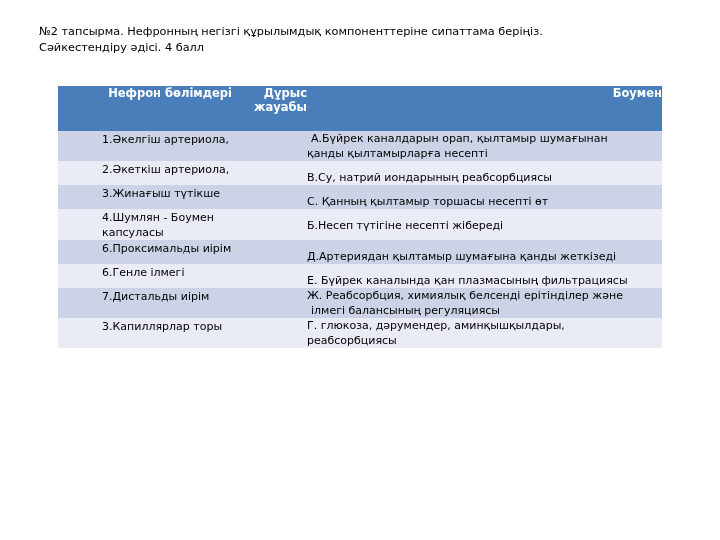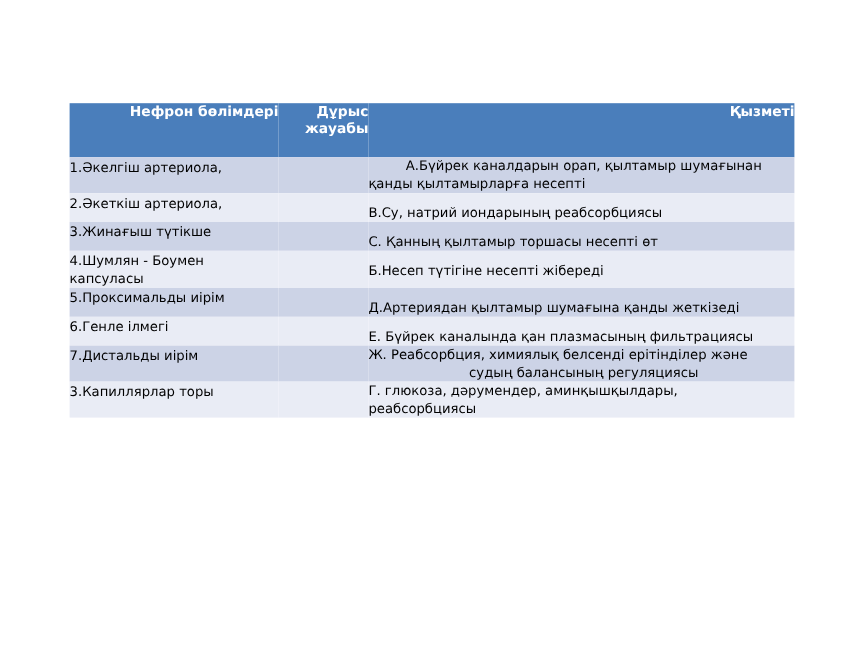--- a/index.html
+++ b/index.html
@@ -88,42 +88,47 @@
     border-left: 1px solid #8aa0c4;
     padding-left: 8px;
   }
   td.col-desc .desc-inner {
     display: block;
     padding-top: 9px;
   }
   td.col-term .term-inner {
     display: block;
     padding-top: 1px;
+    padding-left: 44px;
   }
   .nowrap-line { display: block; }
-  .indent { padding-left: 4px; text-align: center; }
+  .indent { padding-left: 4px; }
 </style>
 </head>
 <body>
 
 <div class="slide">
 
+  <div class="prompt">
+    <span class="line">№2 тапсырма. Нефронның негізгі құрылымдық компоненттеріне сипаттама беріңіз.</span>
+    <span class="line">Сәйкестендіру әдісі. 4 балл</span>
+  </div>
 
   <div class="tbl-wrap">
     <table class="grid">
       <colgroup>
         <col class="c1">
           <col class="c2">
           <col class="c3">
       </colgroup>
       <thead>
         <tr>
           <th>Нефрон бөлімдері</th>
           <th>Дұрыс жауабы</th>
-          <th>Қызметі</th>
+          <th>Боумен</th>
         </tr>
       </thead>
       <tbody>
 
         <tr class="band-dark">
           <td class="col-term">
             <span class="term-inner">1.Әкелгіш артериола,</span>
           </td>
           <td class="col-ans"></td>
           <td class="col-desc">
@@ -157,21 +162,21 @@
             <span class="term-inner">4.Шумлян - Боумен капсуласы</span>
           </td>
           <td class="col-ans"></td>
           <td class="col-desc">
             <span class="desc-inner">Б.Несеп түтігіне несепті жібереді</span>
           </td>
         </tr>
 
         <tr class="band-dark">
           <td class="col-term">
-            <span class="term-inner">5.Проксимальды иірім</span>
+            <span class="term-inner">6.Проксимальды иірім</span>
           </td>
           <td class="col-ans"></td>
           <td class="col-desc">
             <span class="desc-inner">Д.Артериядан қылтамыр шумағына қанды жеткізеді</span>
           </td>
         </tr>
 
         <tr class="band-light">
           <td class="col-term">
             <span class="term-inner">6.Генле ілмегі</span>
@@ -182,21 +187,21 @@
           </td>
         </tr>
 
         <tr class="band-dark">
           <td class="col-term">
             <span class="term-inner">7.Дистальды иірім</span>
           </td>
           <td class="col-ans"></td>
           <td class="col-desc">
             <span class="nowrap-line">Ж. Реабсорбция, химиялық белсенді ерітінділер және</span>
-            <span class="nowrap-line indent">судың балансының регуляциясы</span>
+            <span class="nowrap-line indent">ілмегі балансының регуляциясы</span>
           </td>
         </tr>
 
         <tr class="band-light">
           <td class="col-term">
             <span class="term-inner">3.Капиллярлар торы</span>
           </td>
           <td class="col-ans"></td>
           <td class="col-desc">
             <span class="nowrap-line">Г. глюкоза, дәрумендер, аминқышқылдары,</span>

